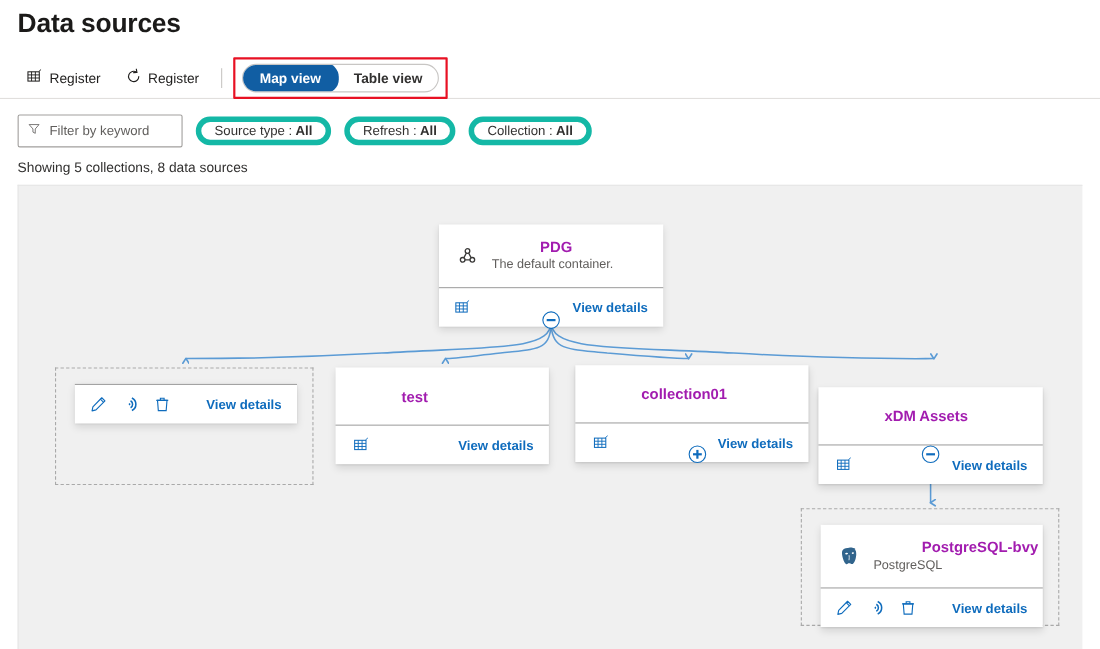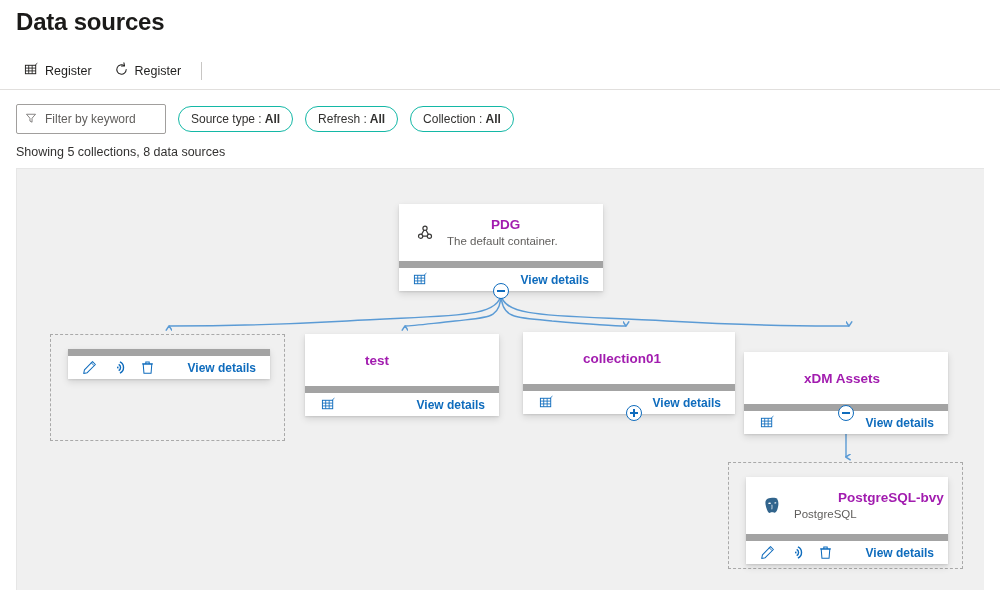--- a/index.html
+++ b/index.html
@@ -119,21 +119,21 @@
     color: #323130;
     width: 100%;
     background: transparent;
   }
   .search-box input::placeholder { color: #605e5c; }
 
   .fpill {
     margin-left: 12px;
     height: 26px;
     padding: 0 12px;
-    border: 1px solid #14b8a6;
+    border: 5px solid #14b8a6;
     border-radius: 13px;
     background: #ffffff;
     font-size: 12px;
     color: #323130;
     display: inline-flex;
     align-items: center;
     cursor: pointer;
     white-space: nowrap;
   }
   .fpill b { font-weight: 700; margin-left: 3px; }
@@ -193,22 +193,22 @@
     padding-left: 44px;
   }
   .node-sub {
     font-size: 11.5px;
     color: #605e5c;
     line-height: 15px;
     margin-top: 1px;
     white-space: nowrap;
   }
   .node-foot {
-    border-top: 7px solid #a3a3a3;
-    height: 30px;
+    border-top: 1px solid #a3a3a3;
+    height: 36px;
     display: flex;
     align-items: center;
     padding: 0 14px;
   }
   .foot-actions {
     display: flex;
     align-items: center;
     gap: 14px;
   }
   .view-details {
@@ -278,20 +278,26 @@
       <svg width="15" height="15" viewBox="0 0 16 16">
         <path d="M13 8a5 5 0 1 1-2.1-4.05" fill="none" stroke="#201f1e" stroke-width="1.1" stroke-linecap="round"></path>
         <path d="M10.6 0.9 L11.2 4.2 L8 4.3" fill="none" stroke="#201f1e" stroke-width="1.1" stroke-linecap="round" stroke-linejoin="round"></path>
       </svg>
     </span>
     <span>Register</span>
   </button>
 
   <div class="cmd-sep"></div>
 
+  <div class="toggle-wrap">
+    <div class="pill-group">
+      <button class="pill active">Map view</button>
+      <button class="pill">Table view</button>
+    </div>
+  </div>
 </div>
 
 <div class="filterbar">
   <div class="search-box">
     <span class="icon">
       <svg width="12" height="12" viewBox="0 0 16 16">
         <path d="M2 3 H14 L9.4 8.3 V13.6 L6.6 12.1 V8.3 Z" fill="none" stroke="#605e5c" stroke-width="1"></path>
       </svg>
     </span>
     <input type="text" placeholder="Filter by keyword" style="">

